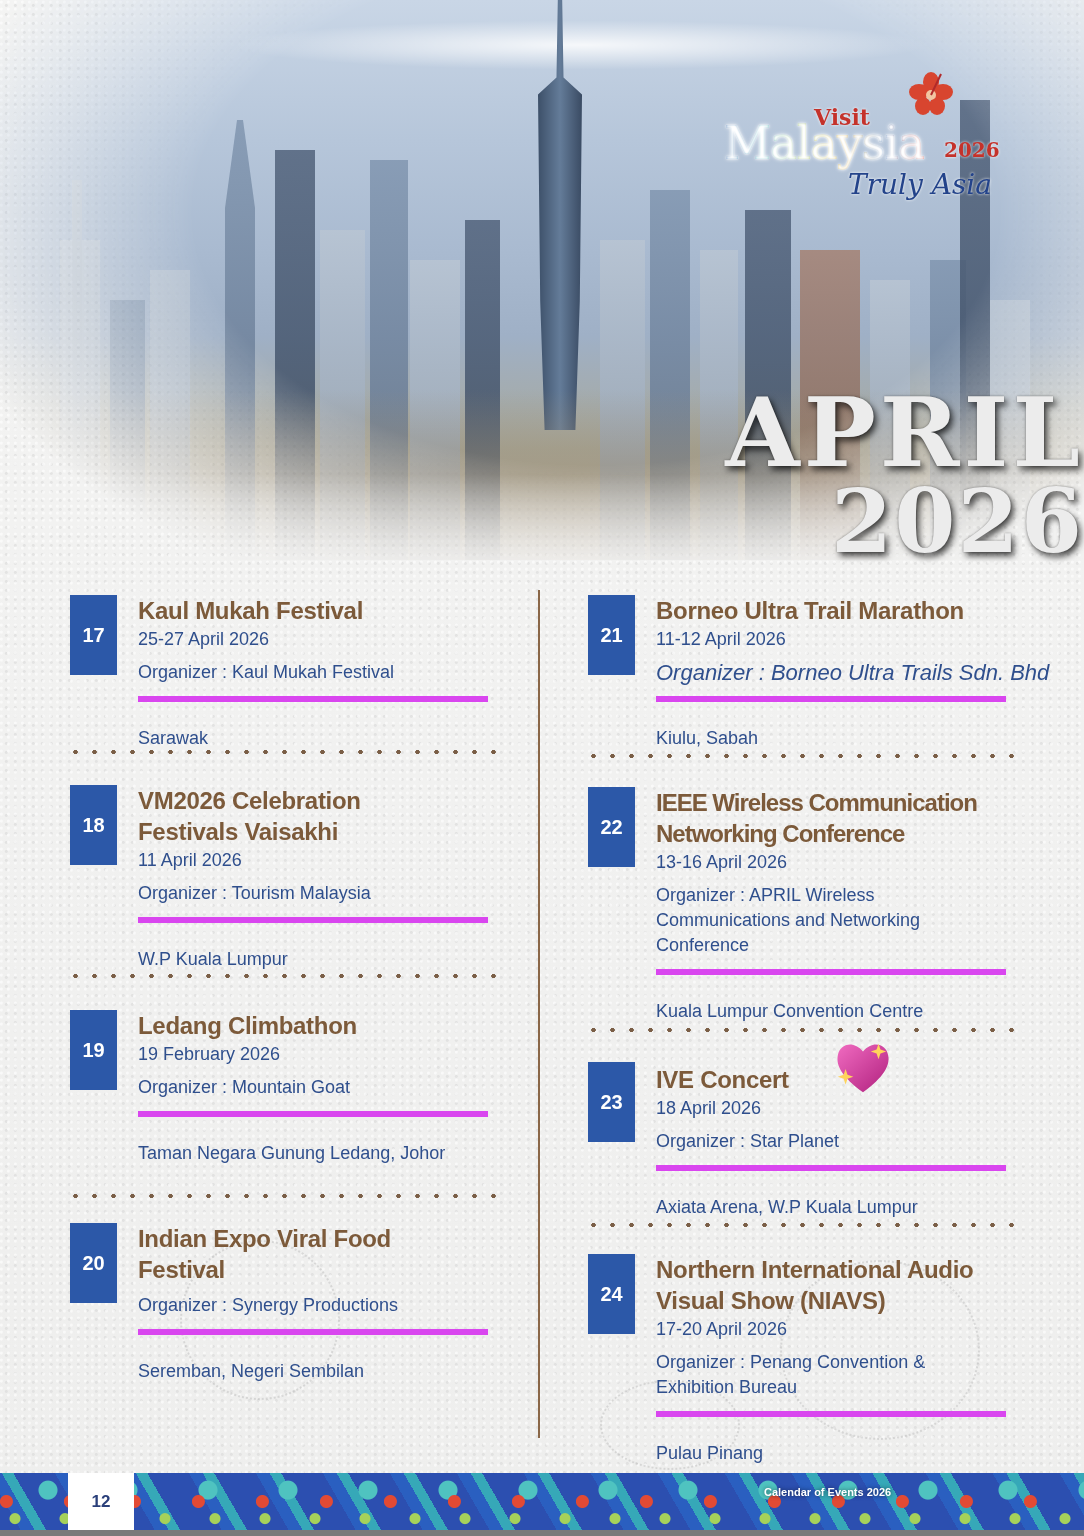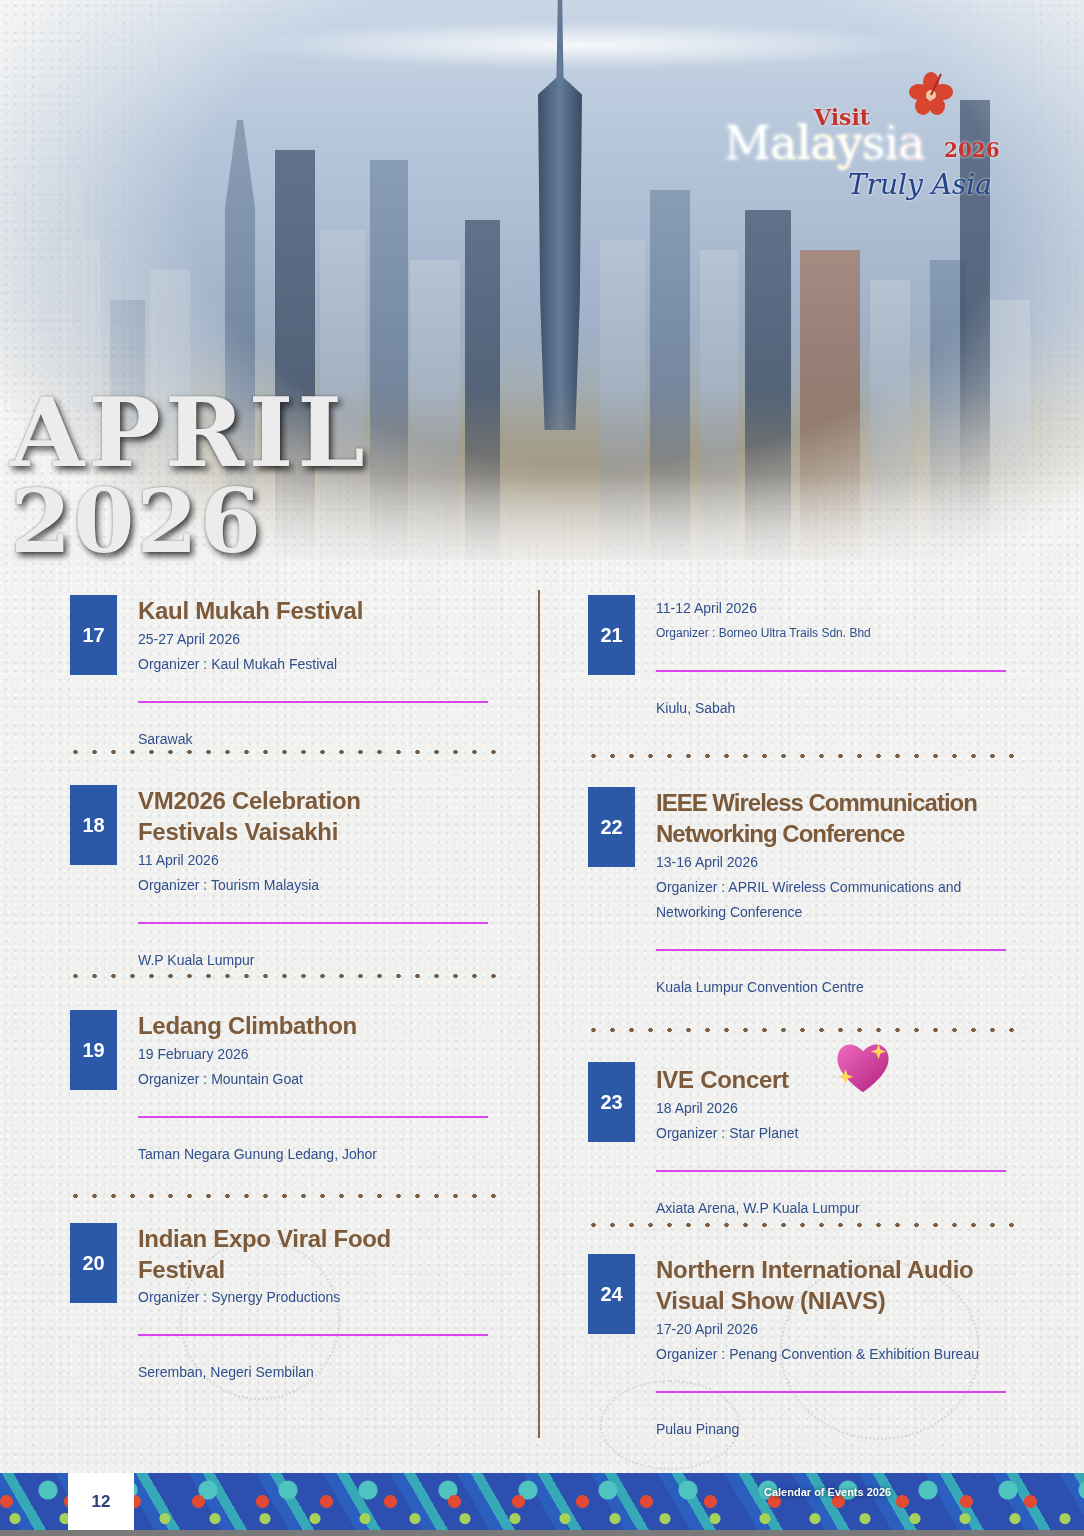--- a/index.html
+++ b/index.html
@@ -38,21 +38,21 @@
     .tower-main {
       position: absolute; left: 538px; top: 0; width: 44px; height: 430px;
       background: linear-gradient(90deg, #3d5069, #647c99 50%, #3a4b63);
       clip-path: polygon(45% 0, 55% 0, 58% 18%, 100% 22%, 95% 70%, 85% 100%, 15% 100%, 5% 70%, 0 22%, 42% 18%);
     }
     .ground {
       position: absolute; left: 0; right: 0; bottom: 0; height: 170px;
       background: linear-gradient(180deg, rgba(150,140,120,0) 0%, rgba(155,140,115,0.55) 50%, rgba(235,232,228,0.9) 100%);
     }
     .title-wrap {
-      position: absolute; left: 0; width: 1084px; top: 385px; text-align: left;
+      position: absolute; left: 0; width: 1084px; top: 385px; text-align: right;
       font-family: "DejaVu Serif", "Liberation Serif", serif;
       font-weight: bold; color: #ececec; line-height: 1;
       text-shadow: 3px 4px 6px rgba(0,0,0,0.7), 0 0 2px rgba(0,0,0,0.4);
     }
     .title-month { font-size: 96px; letter-spacing: 4px; margin-left: 10px; }
     .title-year { font-size: 88px; letter-spacing: 2px; margin-top: -4px; margin-left: 10px; }
 
     
     .logo { position: absolute; left: 722px; top: 68px; width: 290px; height: 150px; }
     .logo-visit {
@@ -88,24 +88,24 @@
       position: absolute; left: 0; top: 0; width: 47px; height: 80px;
       background: #2c58a8; color: #fff; font-weight: bold; font-size: 20px;
       display: flex; align-items: center; justify-content: center;
     }
     .ev-body { position: absolute; left: 68px; top: 0; width: 365px; }
     .ev-title {
       color: #7c5a3a; font-weight: bold; font-size: 24px; line-height: 31px;
       letter-spacing: -0.3px;
     }
     .ev-date, .ev-org, .ev-loc {
-      color: #2f4f8d; font-size: 14px; line-height: 25px;
+      color: #2f4f8d; font-size: 18px; line-height: 25px;
     }
     .ev-date { margin-top: 1px; }
-    .ev-org { margin-top: 0; padding-bottom: 24px; border-bottom: 2px solid #d946ef; }
+    .ev-org { margin-top: 8px; padding-bottom: 11px; border-bottom: 6px solid #d946ef; }
     .ev-loc { margin-top: 24px; }
     .dots {
       position: absolute; height: 6px;
       background-image: radial-gradient(circle, #7a5e46 2px, transparent 2.5px);
       background-size: 19px 6px; background-repeat: repeat-x;
     }
     .heart { position: absolute; width: 62px; height: 62px; }
 
     
     .footer {
@@ -230,22 +230,23 @@
   <div class="ev-body" style="width:320px;">
     <div class="ev-title">Indian Expo Viral Food Festival</div>
     <div class="ev-org" style="width:350px;">Organizer : Synergy Productions</div>
     <div class="ev-loc">Seremban, Negeri Sembilan</div>
   </div>
 </div>
 
 <div class="event" style="left:588px;top:595px;">
   <div class="num-box">21</div>
   <div class="ev-body" style="width:380px;">
+    <div class="ev-title">Borneo Ultra Trail Marathon</div>
     <div class="ev-date">11-12 April 2026</div>
-    <div class="ev-org" style="width:350px;font-size:12px;white-space:nowrap;">Organizer : Borneo Ultra Trails Sdn. Bhd</div>
+    <div class="ev-org" style="width:350px;font-size:22px;white-space:nowrap;font-style:italic;">Organizer : Borneo Ultra Trails Sdn. Bhd</div>
     <div class="ev-loc">Kiulu, Sabah</div>
   </div>
 </div>
 <div class="dots" style="left:584px;top:753px;width:430px;"></div>
 
 <div class="event" style="left:588px;top:787px;">
   <div class="num-box">22</div>
   <div class="ev-body" style="width:380px;">
     <div class="ev-title" style="letter-spacing:-1px;">IEEE Wireless Communication Networking Conference</div>
     <div class="ev-date">13-16 April 2026</div>

